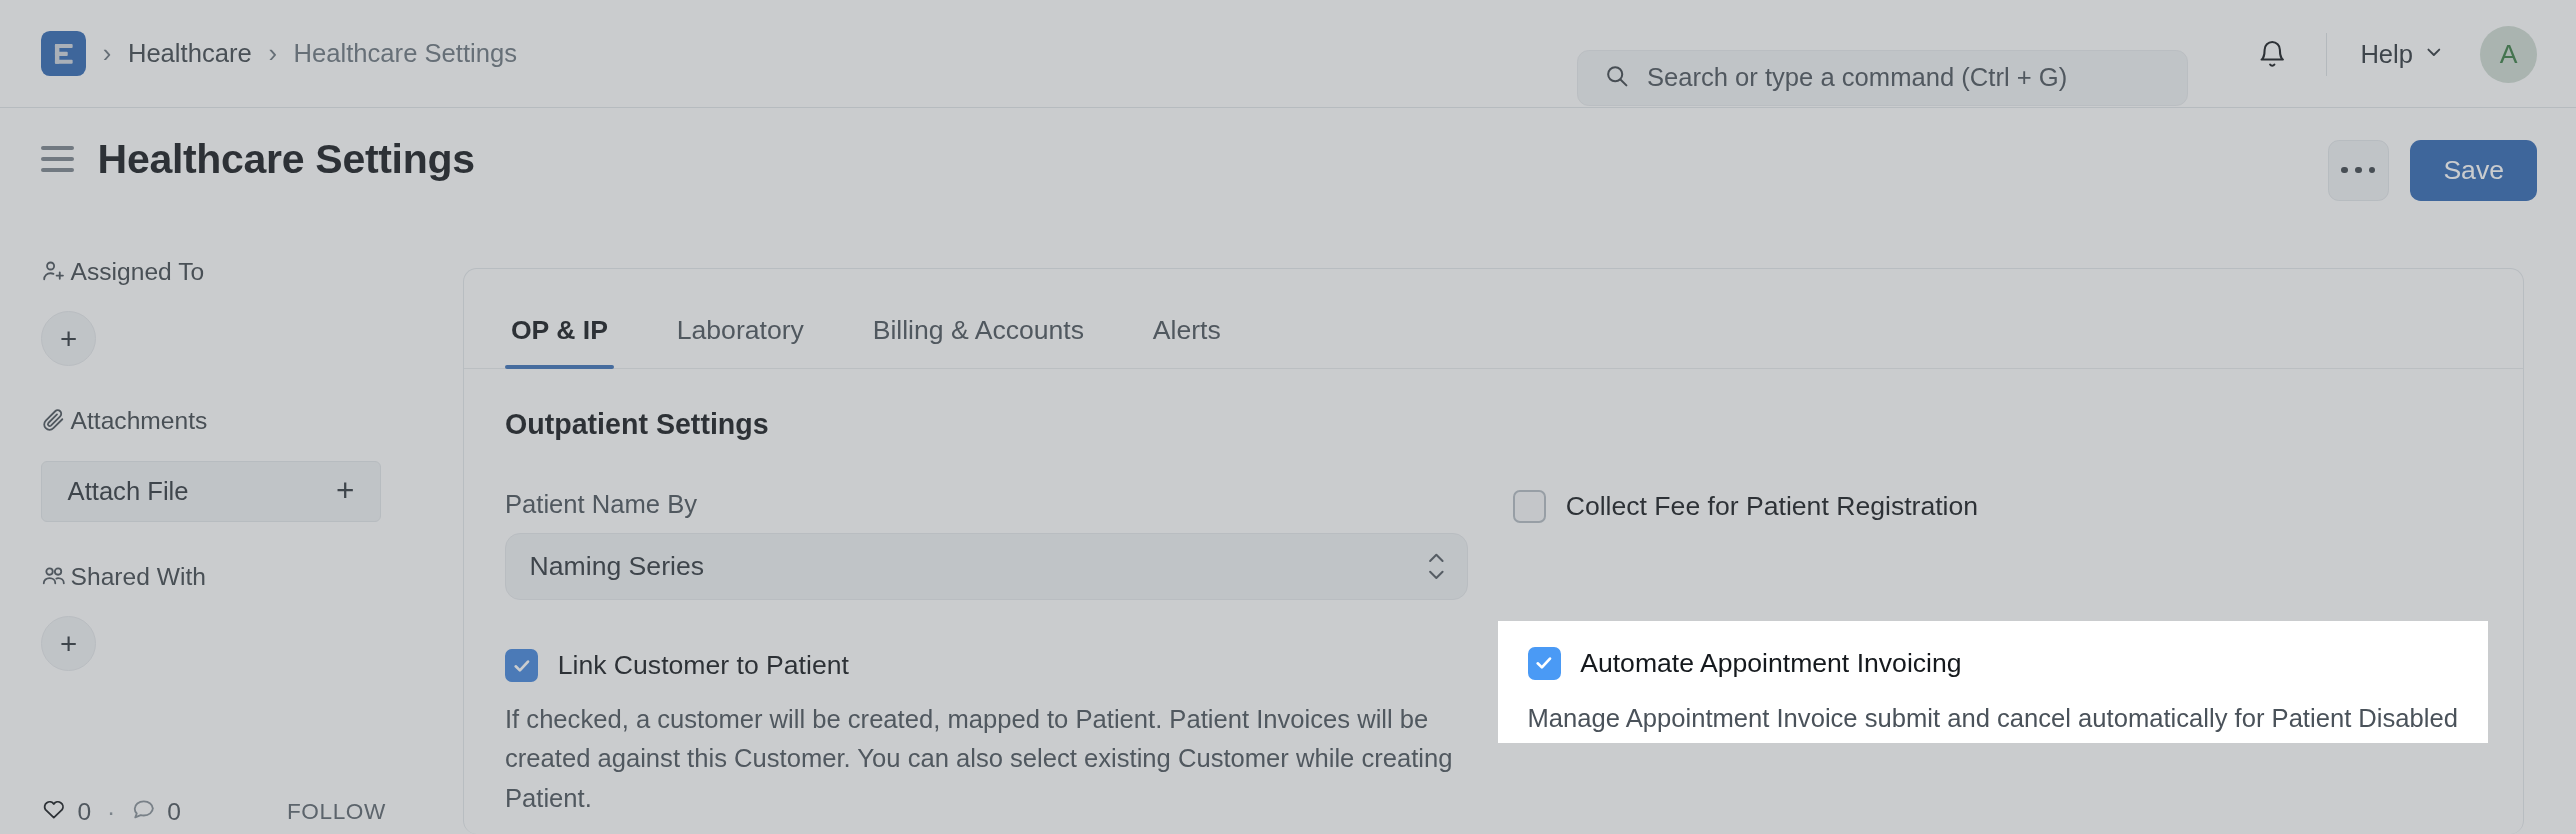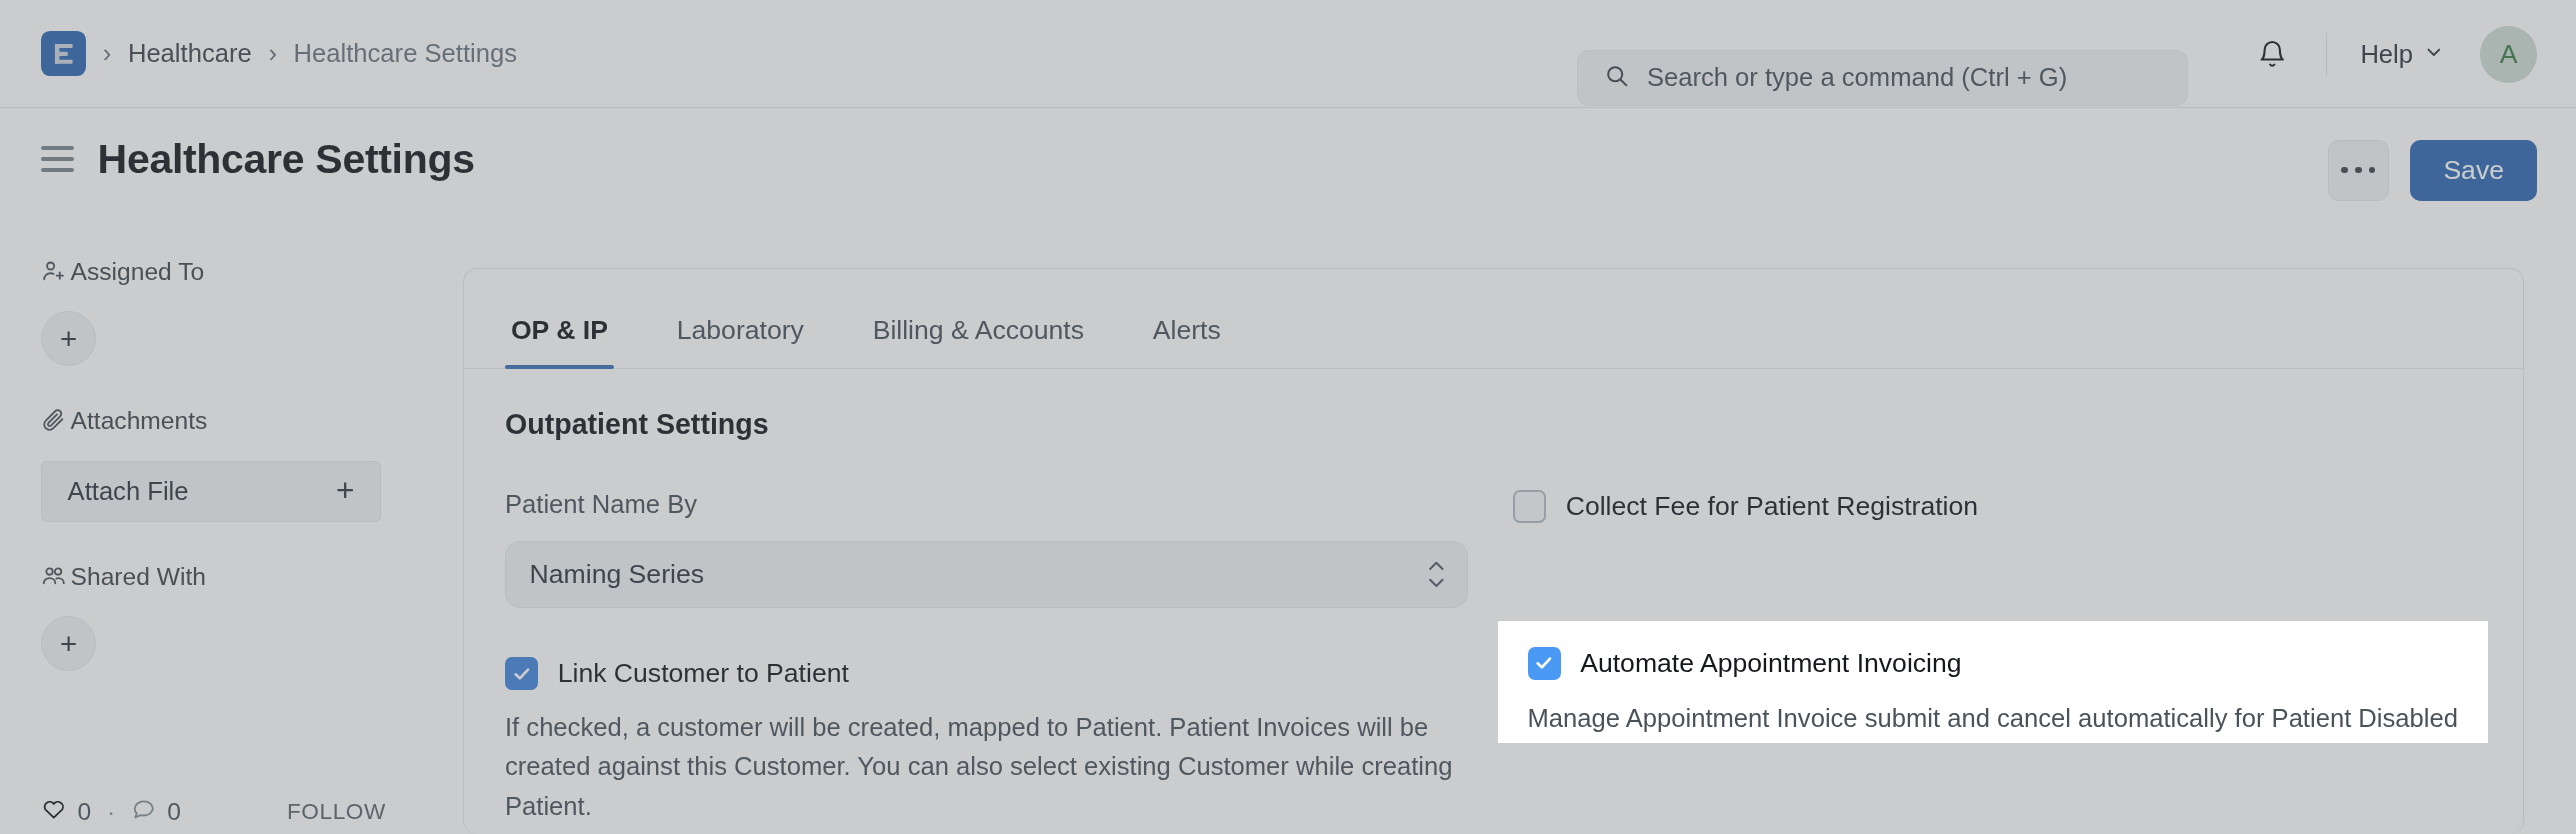--- a/index.html
+++ b/index.html
@@ -101,21 +101,21 @@
   .tab.active::after {
     content: ""; position: absolute; left: 0; right: 0; bottom: -1px; height: 3.9px; background: #3b70b8; border-radius: 2px;
   }
 
   .card-body { padding: 39px 41px 0 41px; }
   .sec-title { font-size: 28.6px; font-weight: bold; color: #15191d; margin-bottom: 49px; }
   .cols { display: flex; gap: 0; }
   .col-l { width: 985px; }
   .col-r { width: 985px; margin-left: 39px; }
 
-  .field-label { font-size: 25.6px; color: #4a525a; margin-bottom: 22px; }
+  .field-label { font-size: 25.6px; color: #4a525a; margin-bottom: 14px; }
   .select-box {
     width: 963px; height: 67px; background: #f1f3f5; border: 1px solid #e6e9ec; border-radius: 15px;
     display: flex; align-items: center; padding: 0 23.6px; position: relative;
   }
   .select-box .val { font-size: 26.6px; color: #2f363d; }
   .select-box .chev { position: absolute; right: 21.7px; display: flex; flex-direction: column; gap: 4.9px; color: #525a62; }
 
   .check-row { display: flex; align-items: center; gap: 19.7px; }
   .cb {
     width: 33px; height: 33px; border-radius: 6.9px; flex: 0 0 auto;

